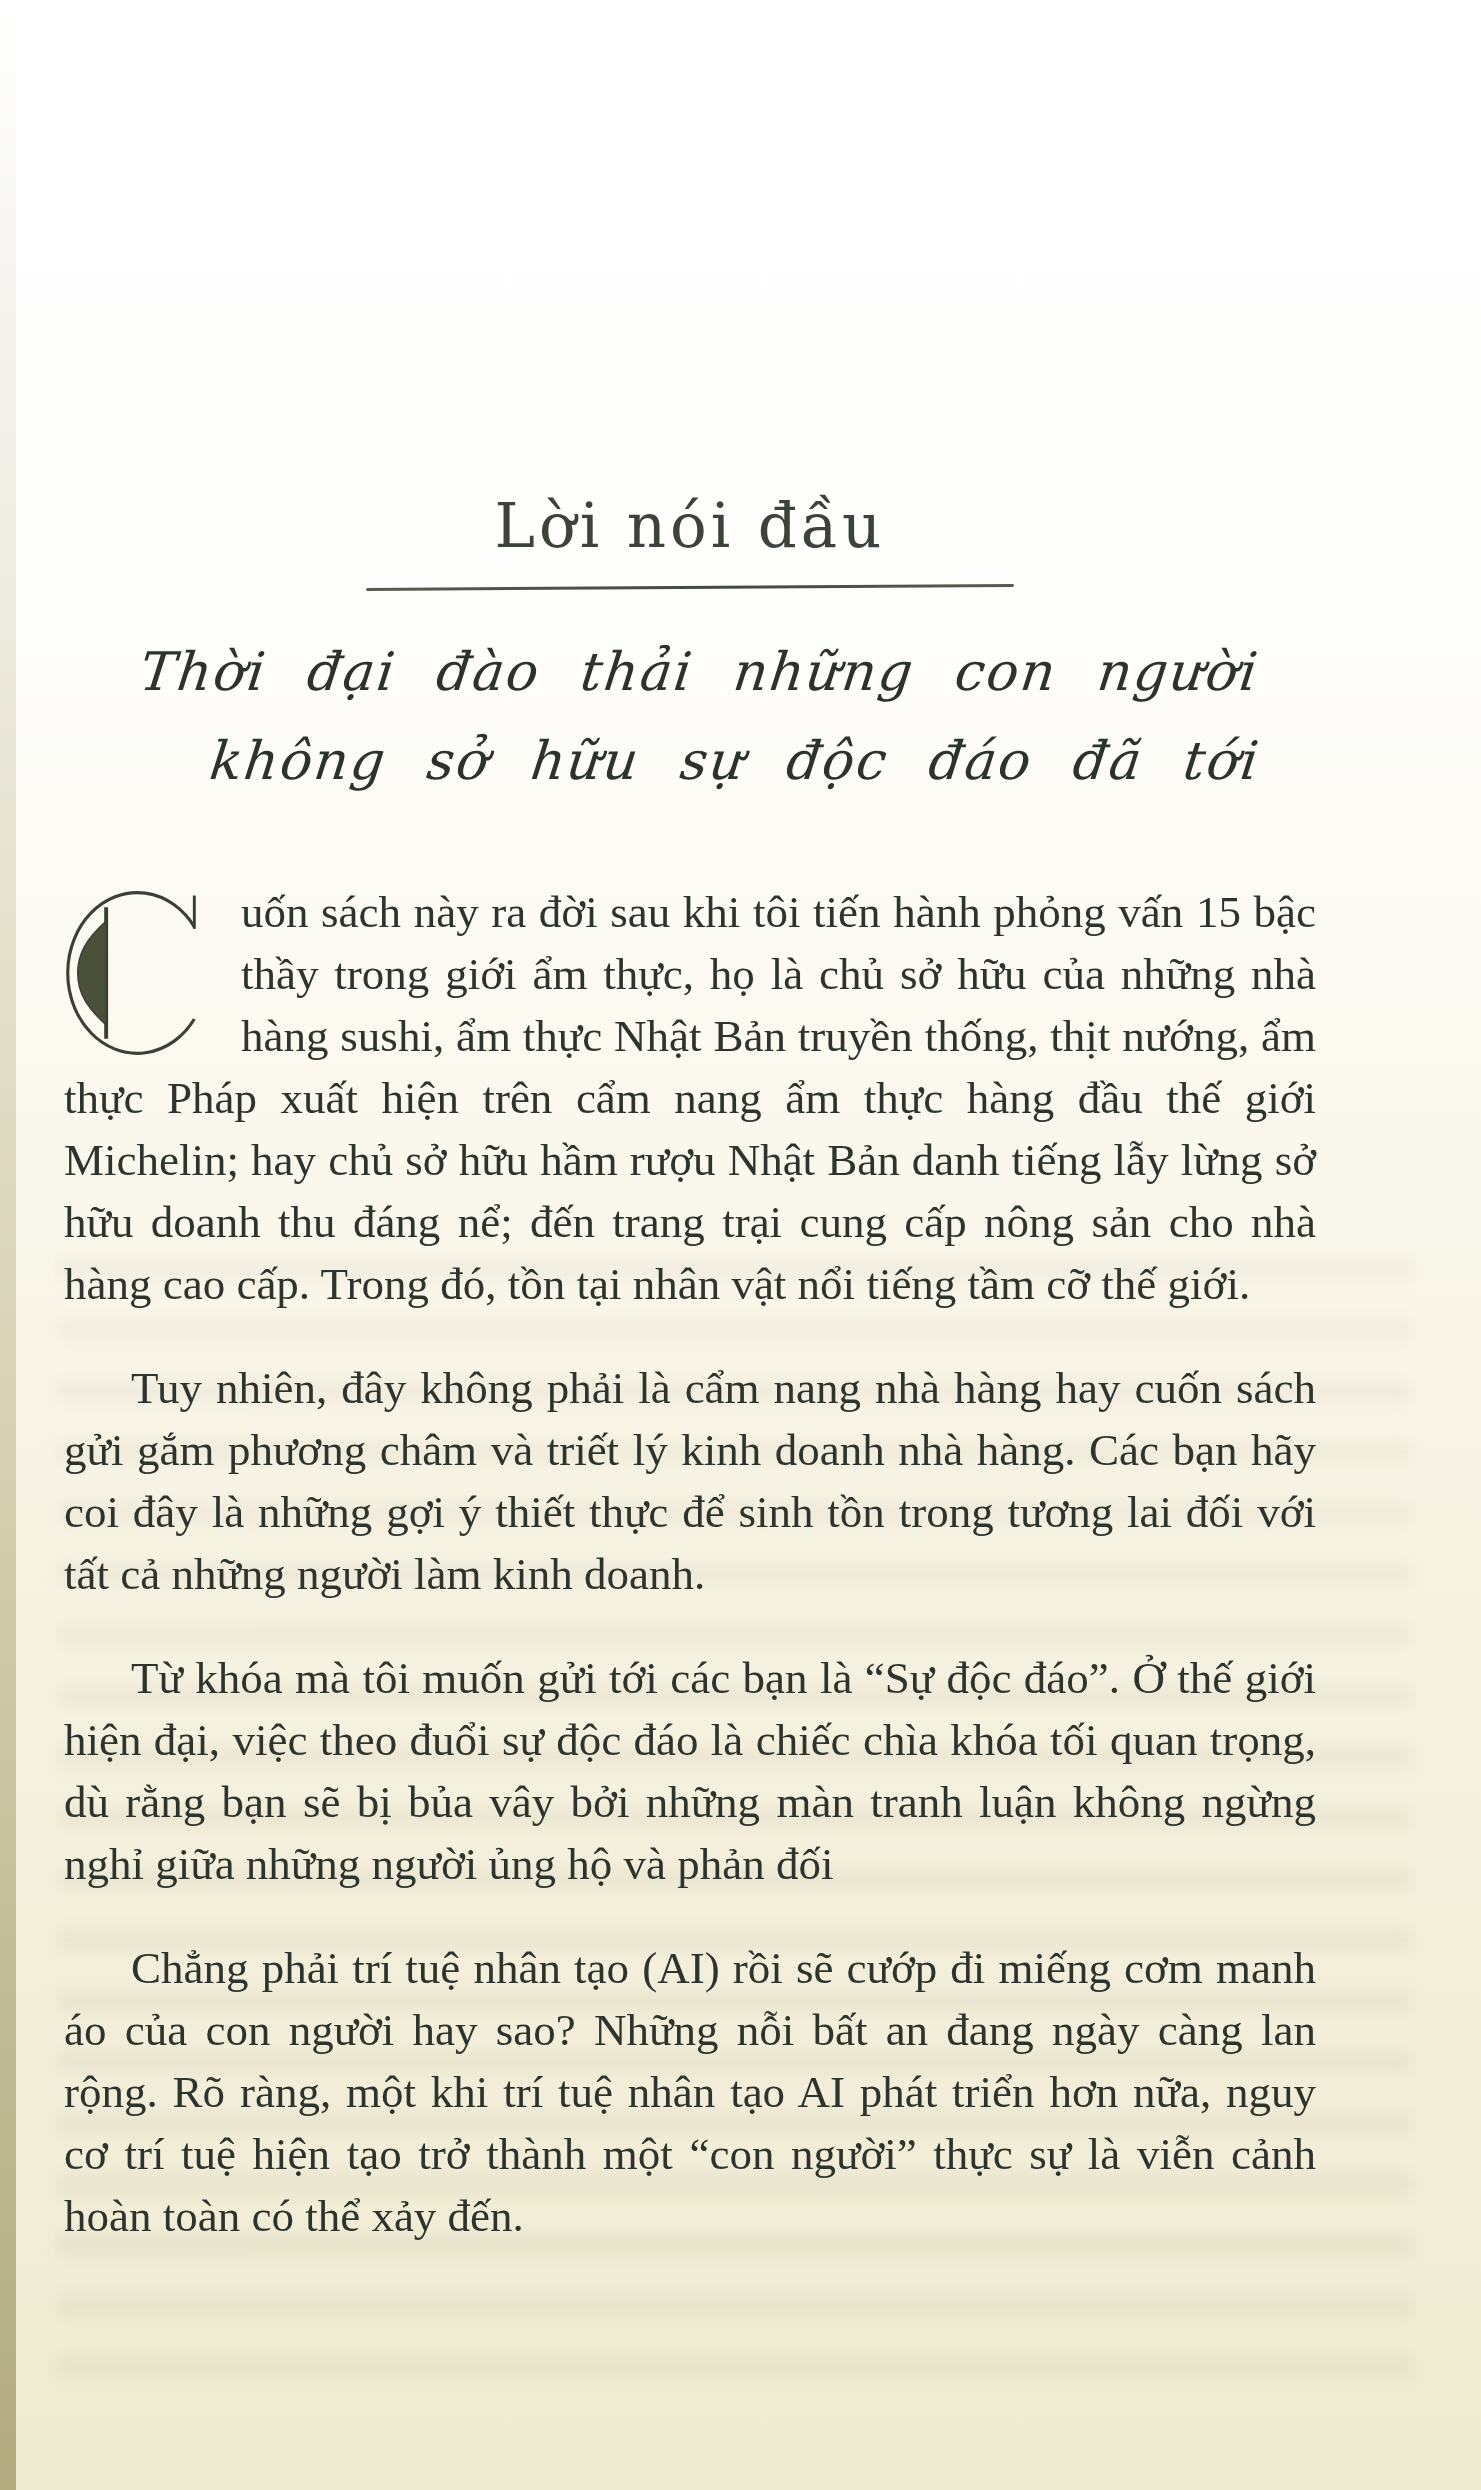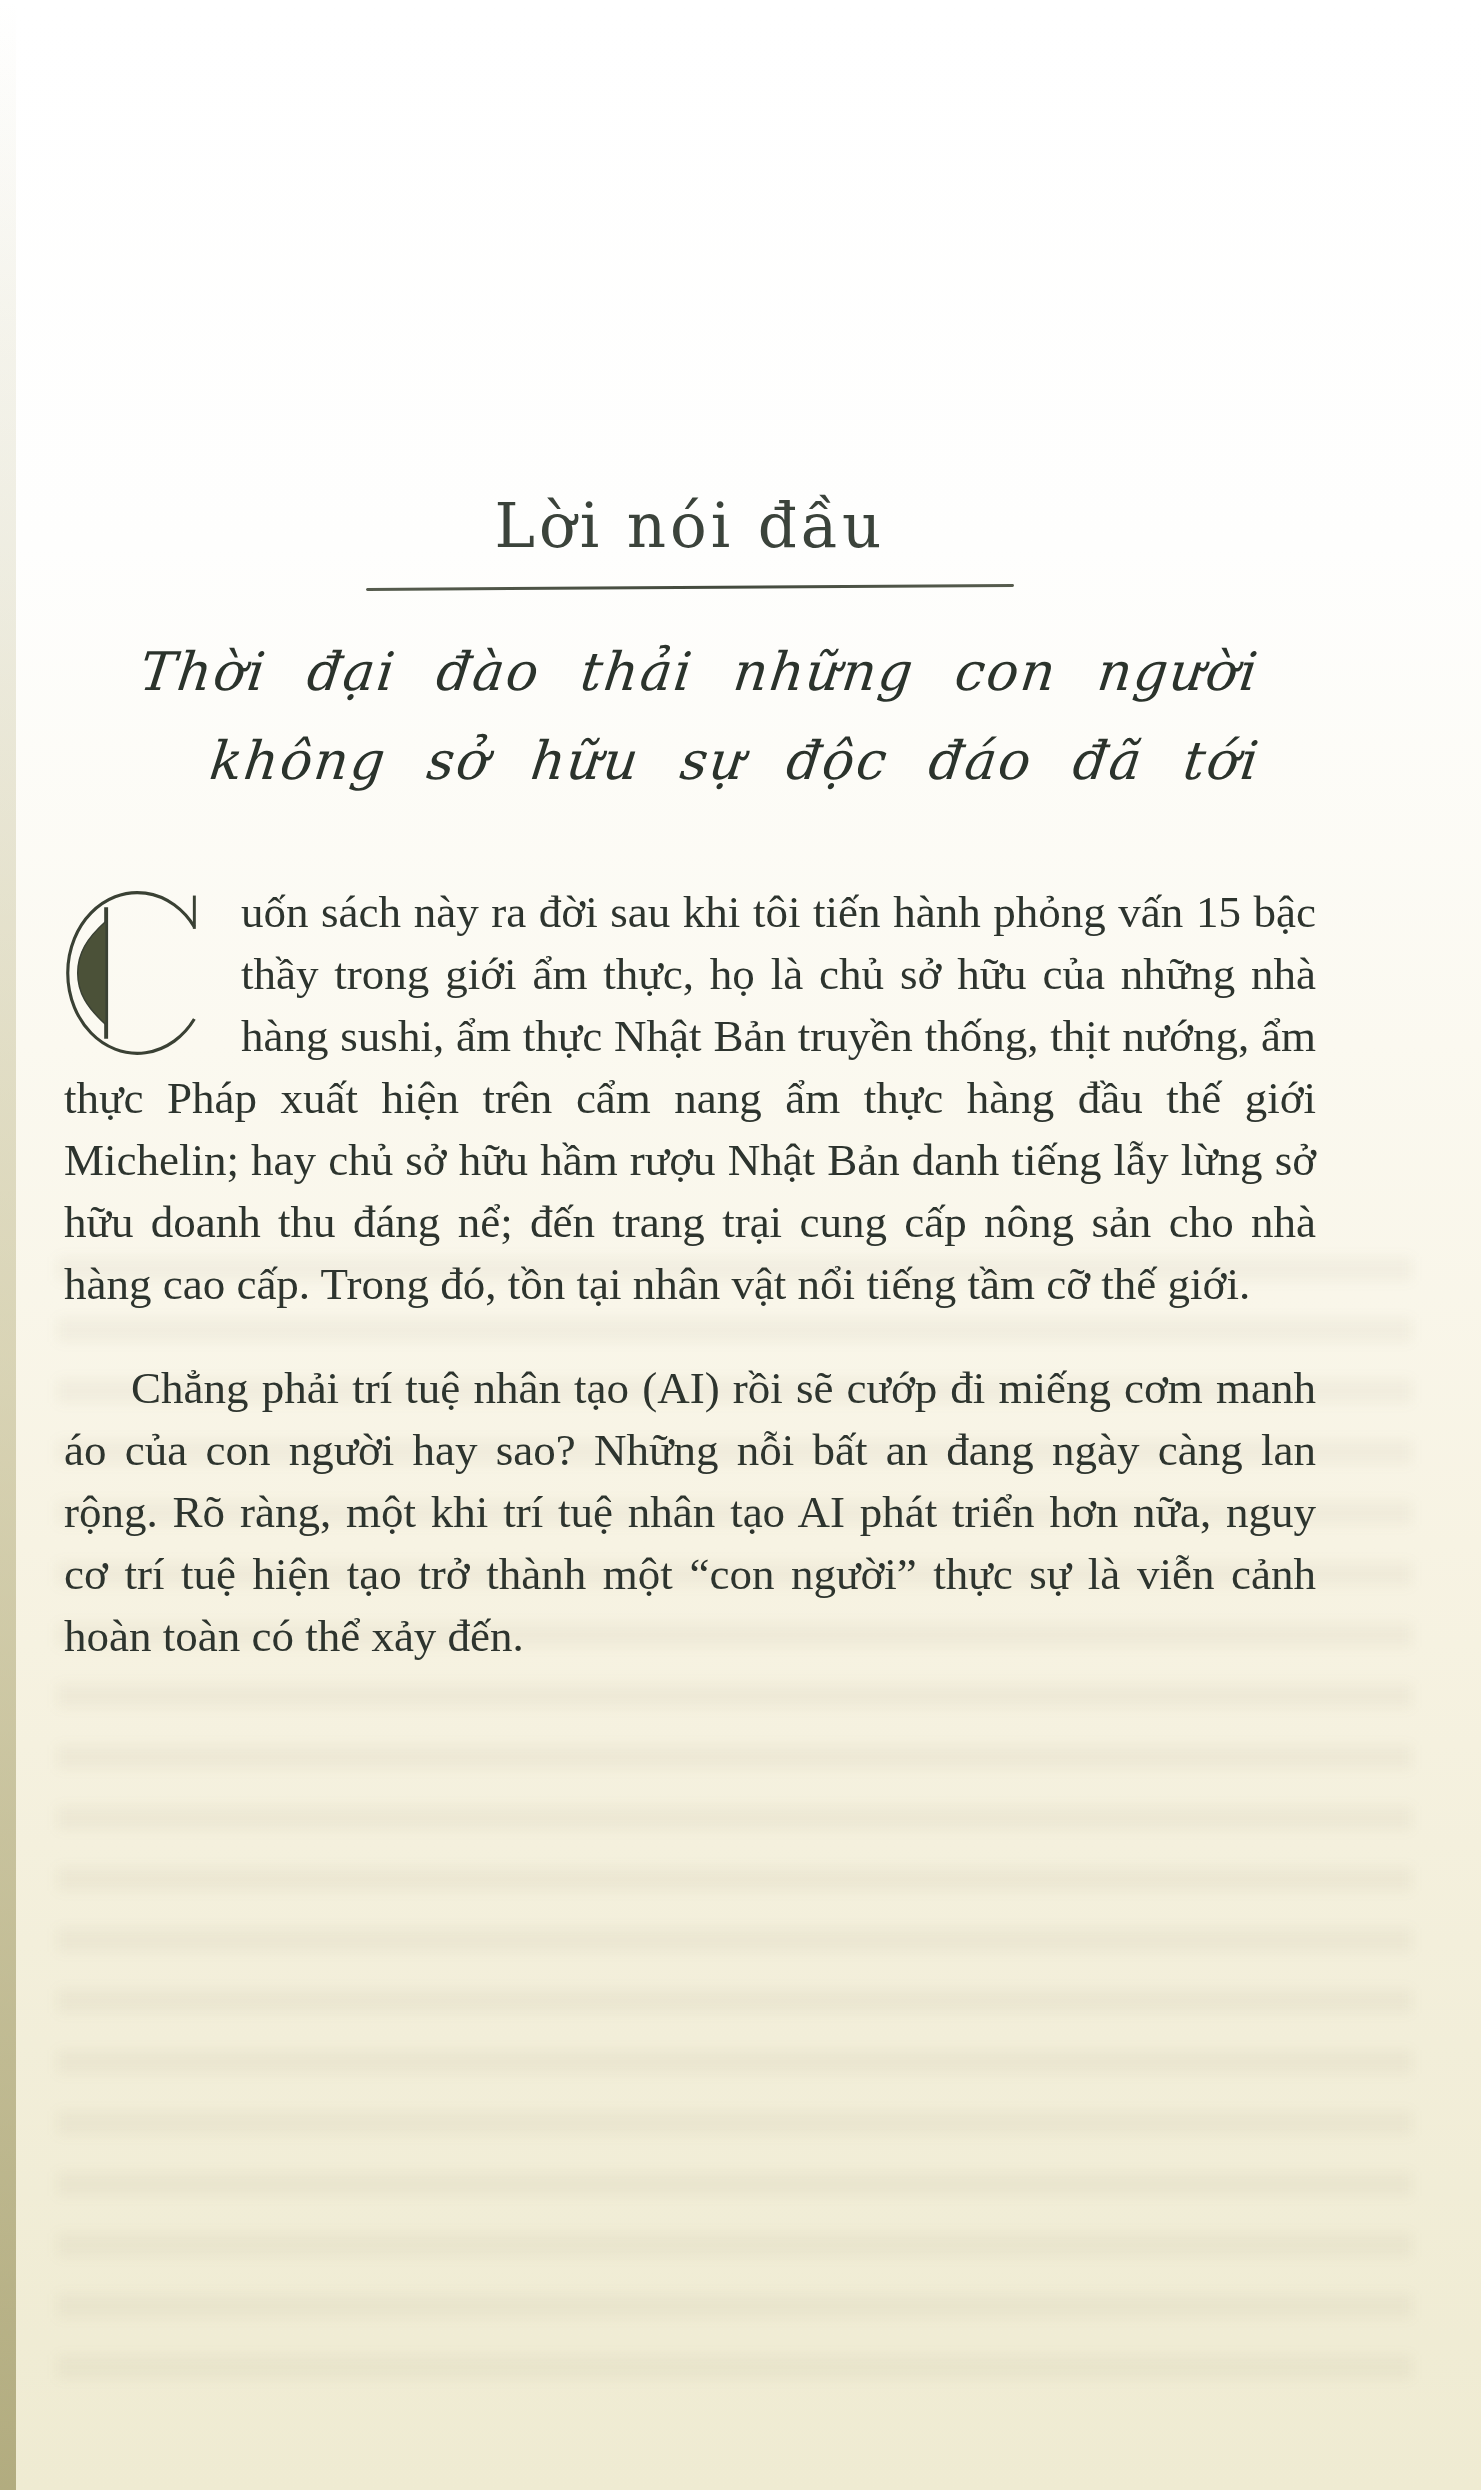--- a/index.html
+++ b/index.html
@@ -136,20 +136,22 @@
           <svg viewBox="0 0 150 172" xmlns="http://www.w3.org/2000/svg" aria-hidden="true">
             <path d="M 133 40 A 71 82 0 1 0 133 134" fill="none" stroke="#3a4134" stroke-width="3.2"></path>
             <path d="M 133 42 L 133 8" fill="none" stroke="#3a4134" stroke-width="3"></path>
             <path d="M 43 20 L 43 154" fill="none" stroke="#3a4134" stroke-width="4"></path>
             <path d="M 43 34 C 23 52 14 67 14 87 C 14 107 23 122 43 140 Z" fill="#4b5138" stroke="#3a4134" stroke-width="1.5"></path>
           </svg>
         </span>
         <span>uốn sách này ra đời sau khi tôi tiến hành phỏng vấn 15 bậc thầy trong giới ẩm thực, họ là chủ sở hữu của những nhà hàng sushi, ẩm thực Nhật Bản truyền thống, thịt nướng, ẩm thực Pháp xuất hiện trên cẩm nang ẩm thực hàng đầu thế giới Michelin; hay chủ sở hữu hầm rượu Nhật Bản danh tiếng lẫy lừng sở hữu doanh thu đáng nể; đến trang trại cung cấp nông sản cho nhà hàng cao cấp. Trong đó, tồn tại nhân vật nổi tiếng tầm cỡ thế giới.</span>
       </p>
 
+      <p class="para indented">Tuy nhiên, đây không phải là cẩm nang nhà hàng hay cuốn sách gửi gắm phương châm và triết lý kinh doanh nhà hàng. Các bạn hãy coi đây là những gợi ý thiết thực để sinh tồn trong tương lai đối với tất cả những người làm kinh doanh.</p>
 
+      <p class="para indented">Từ khóa mà tôi muốn gửi tới các bạn là “Sự độc đáo”. Ở thế giới hiện đại, việc theo đuổi sự độc đáo là chiếc chìa khóa tối quan trọng, dù rằng bạn sẽ bị bủa vây bởi những màn tranh luận không ngừng nghỉ giữa những người ủng hộ và phản đối</p>
 
       <p class="para indented">Chẳng phải trí tuệ nhân tạo (AI) rồi sẽ cướp đi miếng cơm manh áo của con người hay sao? Những nỗi bất an đang ngày càng lan rộng. Rõ ràng, một khi trí tuệ nhân tạo AI phát triển hơn nữa, nguy cơ trí tuệ hiện tạo trở thành một “con người” thực sự là viễn cảnh hoàn toàn có thể xảy đến.</p>
 
     </div>
   </div>
 </div>
 
 
 </body></html>

